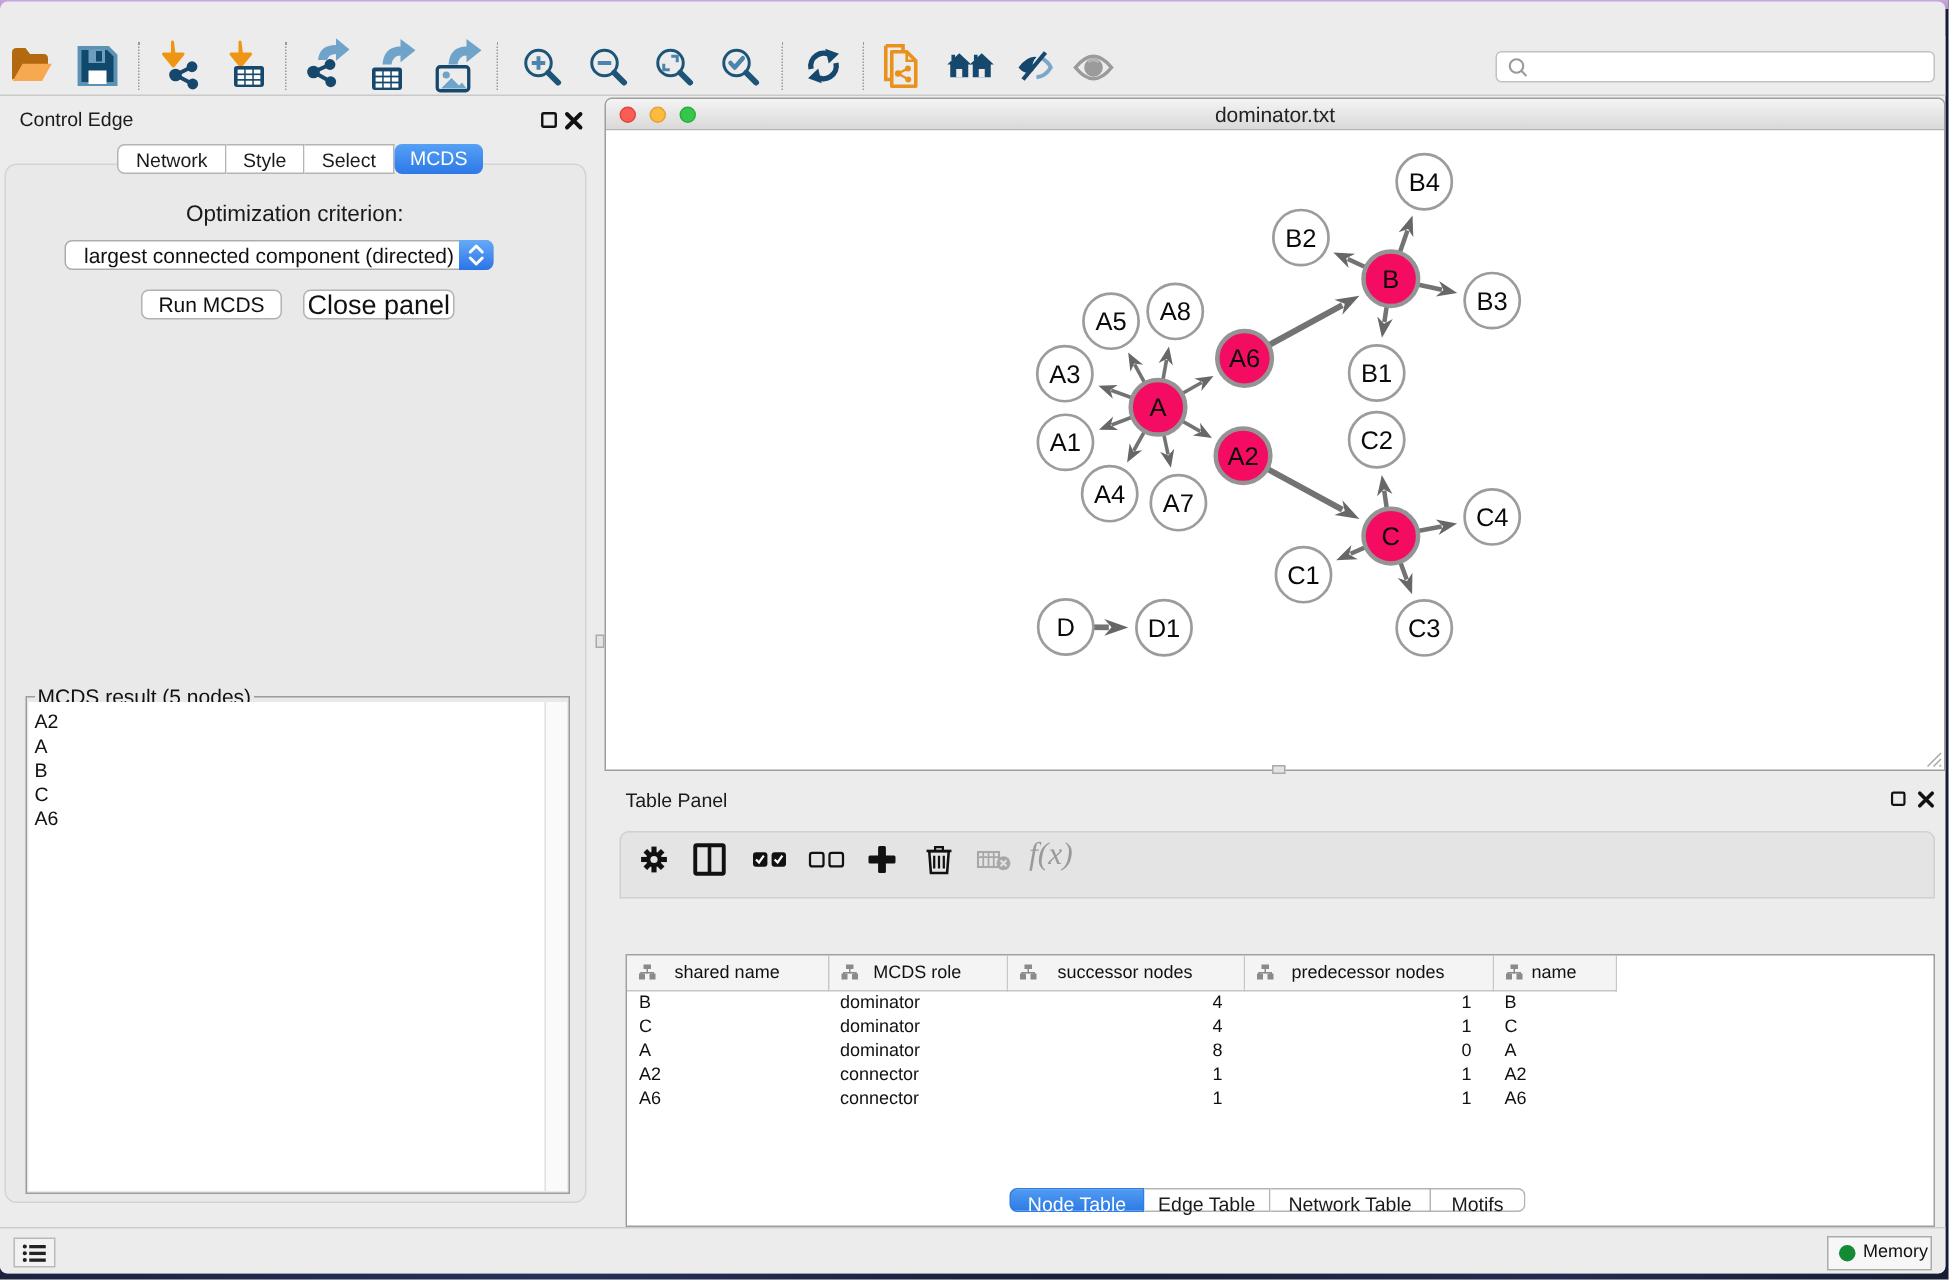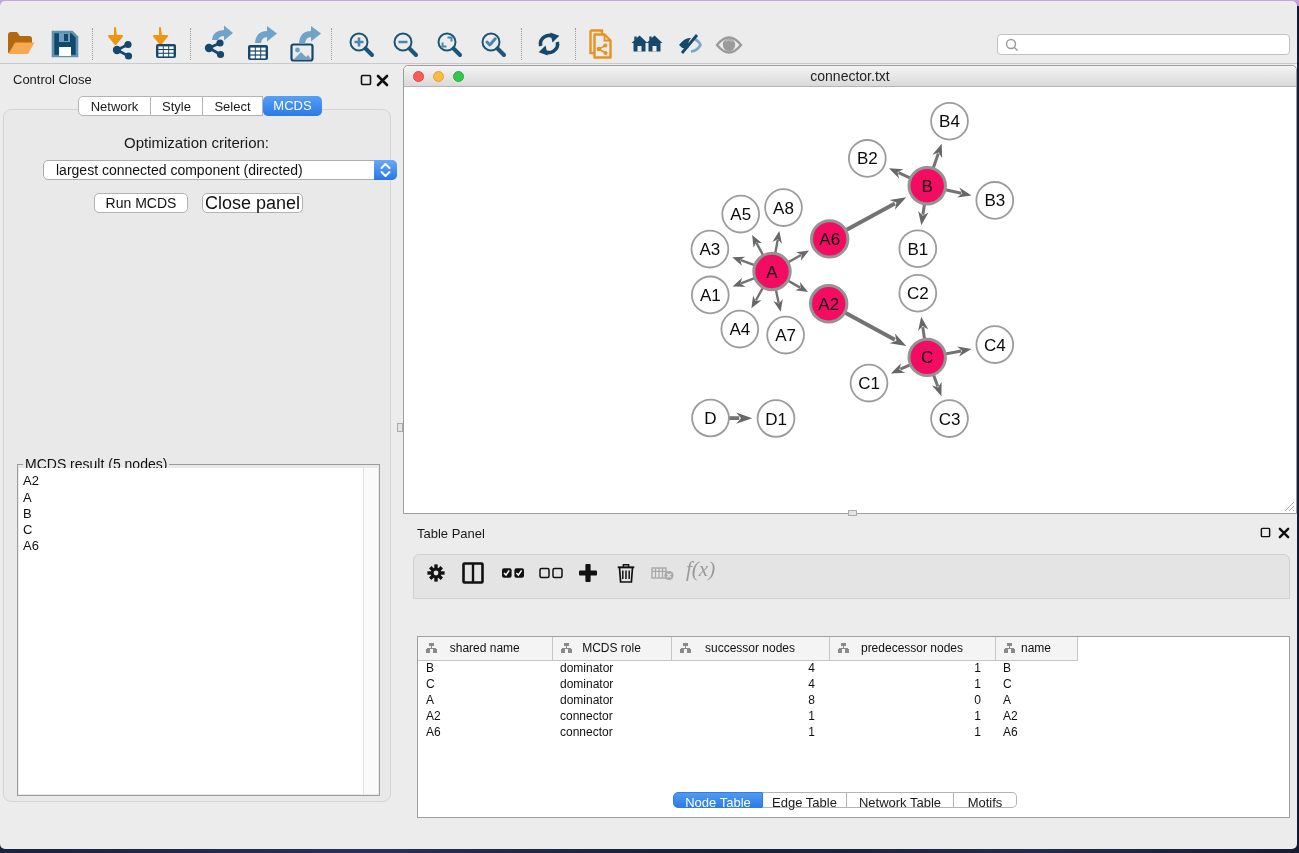--- a/index.html
+++ b/index.html
@@ -199,36 +199,36 @@
       </g>
 
       <g transform="translate(729,21)">
         <path d="M-12 0 Q-6 -7.5 0 -7.5 Q6 -7.5 12 0 Q6 7.5 0 7.5 Q-6 7.5 -12 0 Z" fill="none" stroke="#9b9b9b" stroke-width="2.4"></path>
         <circle cx="0" cy="0" r="6.2" fill="#9b9b9b"></circle>
         <path d="M-3.5 -3.5 A 5 5 0 0 1 3.5 -3.5" fill="none" stroke="#b9b9b9" stroke-width="1.6"></path>
       </g>
     </svg>
   </div>
   <div id="cpanel">
-    <div id="cp-title">Control Close</div>
+    <div id="cp-title">Control Edge</div>
     <svg width="12" height="12" style="position:absolute;top:10px;left:360px" viewBox="0 0 12 12">
         <rect x="1.5" y="1.5" width="9" height="9" fill="none" stroke="#111" stroke-width="1.6" rx="1"></rect>
       </svg>
     <svg width="13" height="13" style="position:absolute;top:10px;left:376px" viewBox="0 0 13 13">
         <path d="M2 2 L11 11 M11 2 L2 11" stroke="#111" stroke-width="2.6" stroke-linecap="round"></path>
       </svg>
     <div id="cp-inner"></div>
     <div id="cp-tabs">
       <div class="cptab first" style="width:73px">Network</div>
       <div class="cptab" style="width:52px">Style</div>
       <div class="cptab" style="width:60px">Select</div>
       <div class="cptab sel" style="width:59px">MCDS</div>
     </div>
     <div style="position:absolute;top:70px;left:0;width:393px;text-align:center;font-size:15px;color:#1a1a1a;">Optimization criterion:</div>
-    <div style="position:absolute;top:96px;left:43px;width:354px;height:20px;background:#fff;border:1px solid #adadad;border-radius:5px;">
+    <div style="position:absolute;top:96px;left:43px;width:286px;height:20px;background:#fff;border:1px solid #adadad;border-radius:5px;">
       <div style="position:absolute;left:12px;top:0;line-height:19px;font-size:14px;color:#111;">largest connected component (directed)</div>
       <div style="position:absolute;right:-1px;top:-1px;width:23px;height:20px;border-radius:0 5px 5px 0;background:linear-gradient(#67aaf7,#2a74e8);">
         <svg width="23" height="20" viewBox="0 0 23 20">
             <path d="M7.5 8 L11.5 4 L15.5 8" fill="none" stroke="#fff" stroke-width="2" stroke-linecap="round" stroke-linejoin="round"></path>
             <path d="M7.5 12 L11.5 16 L15.5 12" fill="none" stroke="#fff" stroke-width="2" stroke-linecap="round" stroke-linejoin="round"></path>
           </svg>
       </div>
     </div>
     <div style="position:absolute;top:129px;left:94px;width:94px;height:20px;background:#fff;border:1px solid #b2b2b2;border-radius:5px;text-align:center;font-size:14px;line-height:19px;color:#111;">Run MCDS</div>
     <div style="position:absolute;top:129px;left:202px;width:101px;height:20px;background:#fff;border:1px solid #b2b2b2;border-radius:5px;text-align:center;font-size:18px;line-height:19px;color:#111;">Close panel</div>
@@ -236,21 +236,21 @@
       <legend style="margin-left:5px;padding:0 2px;font-size:14px;color:#111;">MCDS result (5 nodes)</legend>
       <div style="position:absolute;top:-4px;left:1px;right:1px;bottom:1px;background:#fff;font-size:13px;color:#111;padding:5.3px 0 0 4px;line-height:16.3px;">A2<br>A<br>B<br>C<br>A6</div>
       <div style="position:absolute;top:-4px;right:1px;bottom:1px;width:15px;background:#fafafa;border-left:1px solid #e0e0e0;"></div>
     </fieldset>
   </div>
   <div id="netwin" style="position:absolute;left:403px;top:64px;width:894px;height:449px;background:#fff;border:1px solid #9e9e9e;border-radius:5px 5px 0 0;">
     <div style="position:absolute;top:0;left:0;right:0;height:21px;background:linear-gradient(#f4f4f4,#d9d9d9);border-bottom:1px solid #b5b5b5;border-radius:5px 5px 0 0;">
       <div class="tl" style="position:absolute;top:5px;left:9px;width:11px;height:11px;border-radius:50%;background:#fb5c55;border:0.5px solid #e2463f;"></div>
       <div class="tl" style="position:absolute;top:5px;left:29px;width:11px;height:11px;border-radius:50%;background:#fcbb3f;border:0.5px solid #e0a431;"></div>
       <div class="tl" style="position:absolute;top:5px;left:49px;width:11px;height:11px;border-radius:50%;background:#34c74c;border:0.5px solid #2aad3e;"></div>
-      <div style="text-align:center;font-size:14px;line-height:21px;color:#222;">connector.txt</div>
+      <div style="text-align:center;font-size:14px;line-height:21px;color:#222;">dominator.txt</div>
     </div>
     <svg id="graph" width="892" height="426" viewBox="0 0 892 426" style="position:absolute;left:0;top:22px;">
         <line x1="368" y1="183.5" x2="352.4" y2="154.9" stroke="#737373" stroke-width="2.4"></line>
         <path d="M348.1 147 L358.1 155.2 L352.1 154.4 L349.6 159.8 Z" fill="#676767"></path>
         <line x1="368" y1="183.5" x2="373.7" y2="151.9" stroke="#737373" stroke-width="2.4"></line>
         <path d="M375.3 143 L377.9 155.7 L373.8 151.3 L368.4 154 Z" fill="#676767"></path>
         <line x1="368" y1="183.5" x2="336.8" y2="172.2" stroke="#737373" stroke-width="2.4"></line>
         <path d="M328.3 169.2 L341.2 168.7 L336.2 172 L337.9 177.8 Z" fill="#676767"></path>
         <line x1="368" y1="183.5" x2="337" y2="195.3" stroke="#737373" stroke-width="2.4"></line>
         <path d="M328.6 198.5 L338.1 189.7 L336.4 195.5 L341.5 198.7 Z" fill="#676767"></path>
@@ -449,13 +449,29 @@
       </tbody>
         </table>
     </div>
     <div id="ttabs" style="position:absolute;top:278px;left:270px;height:20px;display:flex;">
       <div class="btab sel" style="width:90px">Node Table</div>
       <div class="btab" style="width:84px">Edge Table</div>
       <div class="btab" style="width:107px">Network Table</div>
       <div class="btab" style="width:63px">Motifs</div>
     </div>
   </div>
+  <div id="statusbar">
+    <div style="position:absolute;left:9px;top:6px;width:28px;height:20px;background:#f2f2f2;border:1px solid #b9b9b9;">
+      <svg width="16" height="13" style="position:absolute;left:5px;top:3px" viewBox="0 0 16 13">
+          <circle cx="1.5" cy="2" r="1.4" fill="#222"></circle>
+          <circle cx="1.5" cy="6.5" r="1.4" fill="#222"></circle>
+          <circle cx="1.5" cy="11" r="1.4" fill="#222"></circle>
+          <rect x="4.5" y="1" width="11" height="2.2" fill="#222"></rect>
+          <rect x="4.5" y="5.5" width="11" height="2.2" fill="#222"></rect>
+          <rect x="4.5" y="10" width="11" height="2.2" fill="#222"></rect>
+        </svg>
+    </div>
+    <div style="position:absolute;left:1218px;top:5px;width:70px;height:23px;background:#f7f7f7;border:1px solid #ababab;">
+      <div style="position:absolute;left:7px;top:4.5px;width:11px;height:11px;border-radius:50%;background:#148a35;"></div>
+      <div style="position:absolute;left:23px;top:-1px;font-size:12px;line-height:21px;color:#111;">Memory</div>
+    </div>
+  </div>
 </div>
 
 </body></html>

